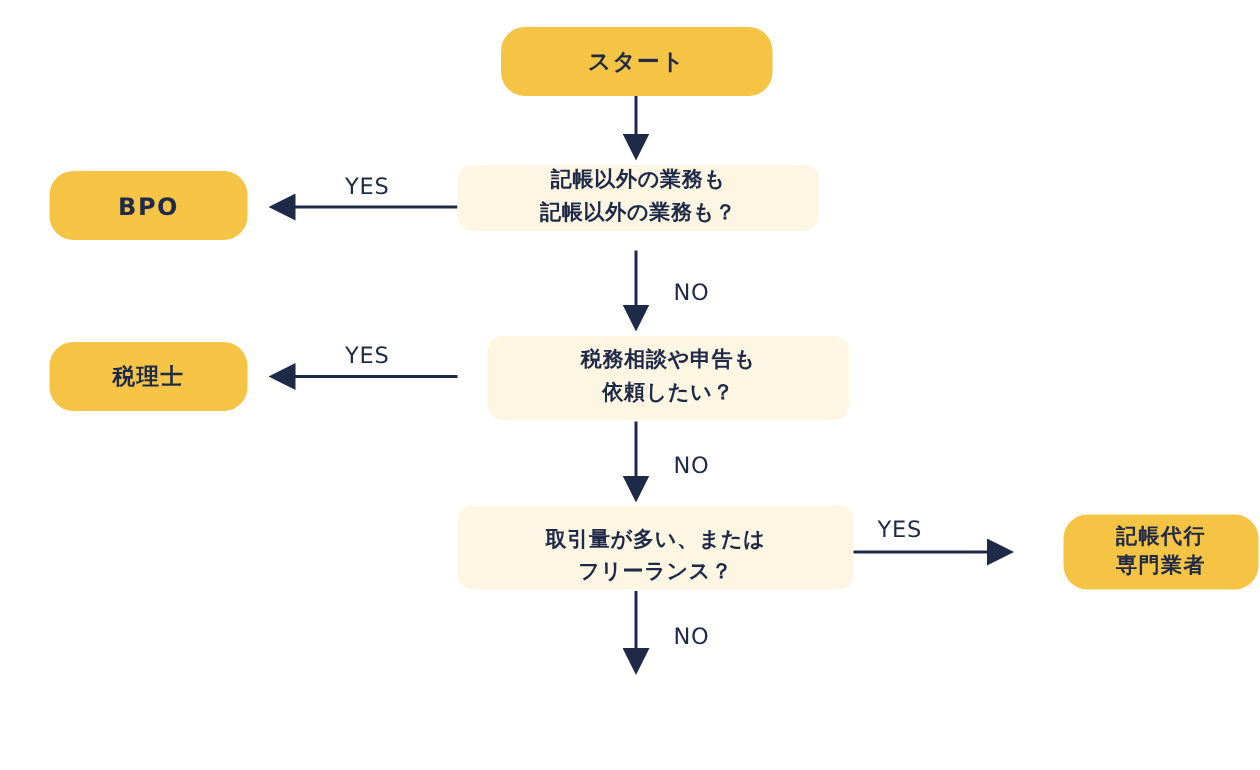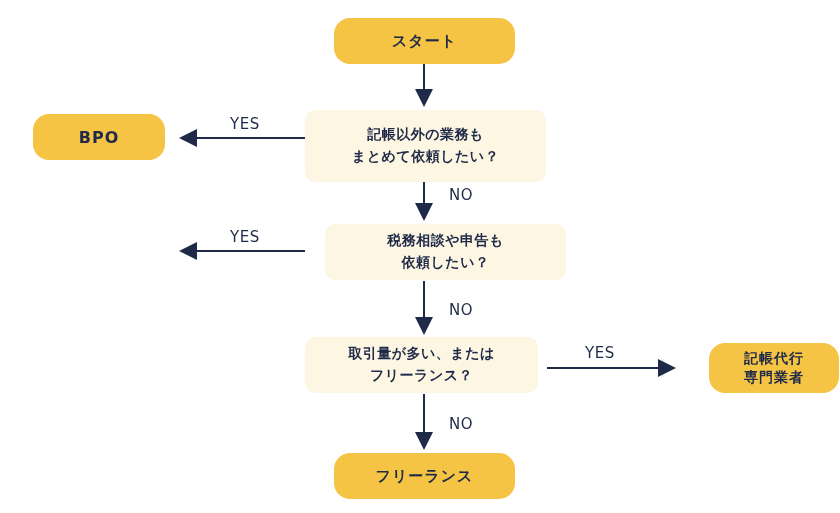--- a/index.html
+++ b/index.html
@@ -63,44 +63,44 @@
     <line x1="305" y1="138" x2="183" y2="138" marker-end="url(#ah)"></line>
     <line x1="424" y1="167" x2="424" y2="217" marker-end="url(#ah)"></line>
     <line x1="305" y1="251" x2="183" y2="251" marker-end="url(#ah)"></line>
     <line x1="424" y1="281" x2="424" y2="331" marker-end="url(#ah)"></line>
     <line x1="547" y1="368" x2="672" y2="368" marker-end="url(#ah)"></line>
     <line x1="424" y1="394" x2="424" y2="446" marker-end="url(#ah)"></line>
   </svg>
 
   <div class="node yellow" style="left:334px;top:18px;width:181px;height:46px;">スタート</div>
 
-  <div class="node cream" style="left:305px;top:110px;width:241px;height:72px;">
+  <div class="node cream" style="left:305px;top:110px;width:241px;height:44px;">
     <span>記帳以外の業務も</span>
-    <span>まとめて依頼したい？</span>
+    <span>記帳以外の業務も？</span>
   </div>
 
   <div class="node yellow" style="left:33px;top:114px;width:132px;height:46px;font-size:16px;">BPO</div>
 
   <div class="node cream" style="left:305px;top:224px;width:241px;height:56px;margin-left:20px;">
     <span>税務相談や申告も</span>
     <span>依頼したい？</span>
   </div>
 
+  <div class="node yellow" style="left:33px;top:228px;width:132px;height:46px;">税理士</div>
 
-  <div class="node cream" style="left:305px;top:337px;width:233px;height:56px;">
+  <div class="node cream" style="left:305px;top:337px;width:264px;height:56px;justify-content:flex-end;">
     <span>取引量が多い、または</span>
     <span>フリーランス？</span>
   </div>
 
   <div class="node yellow" style="left:683px;top:343px;width:130px;height:50px;font-size:14px;line-height:1.35;flex-direction:column;margin-left:26px;">
     <span>記帳代行</span>
     <span>専門業者</span>
   </div>
 
-  <div class="node yellow" style="left:334px;top:453px;width:181px;height:46px;">フリーランス</div>
 
   <div class="edge-label" style="left:230px;top:115px;">YES</div>
   <div class="edge-label" style="left:449px;top:186px;">NO</div>
   <div class="edge-label" style="left:230px;top:228px;">YES</div>
   <div class="edge-label" style="left:449px;top:301px;">NO</div>
   <div class="edge-label" style="left:585px;top:344px;">YES</div>
   <div class="edge-label" style="left:449px;top:415px;">NO</div>
 
 </div>
 

